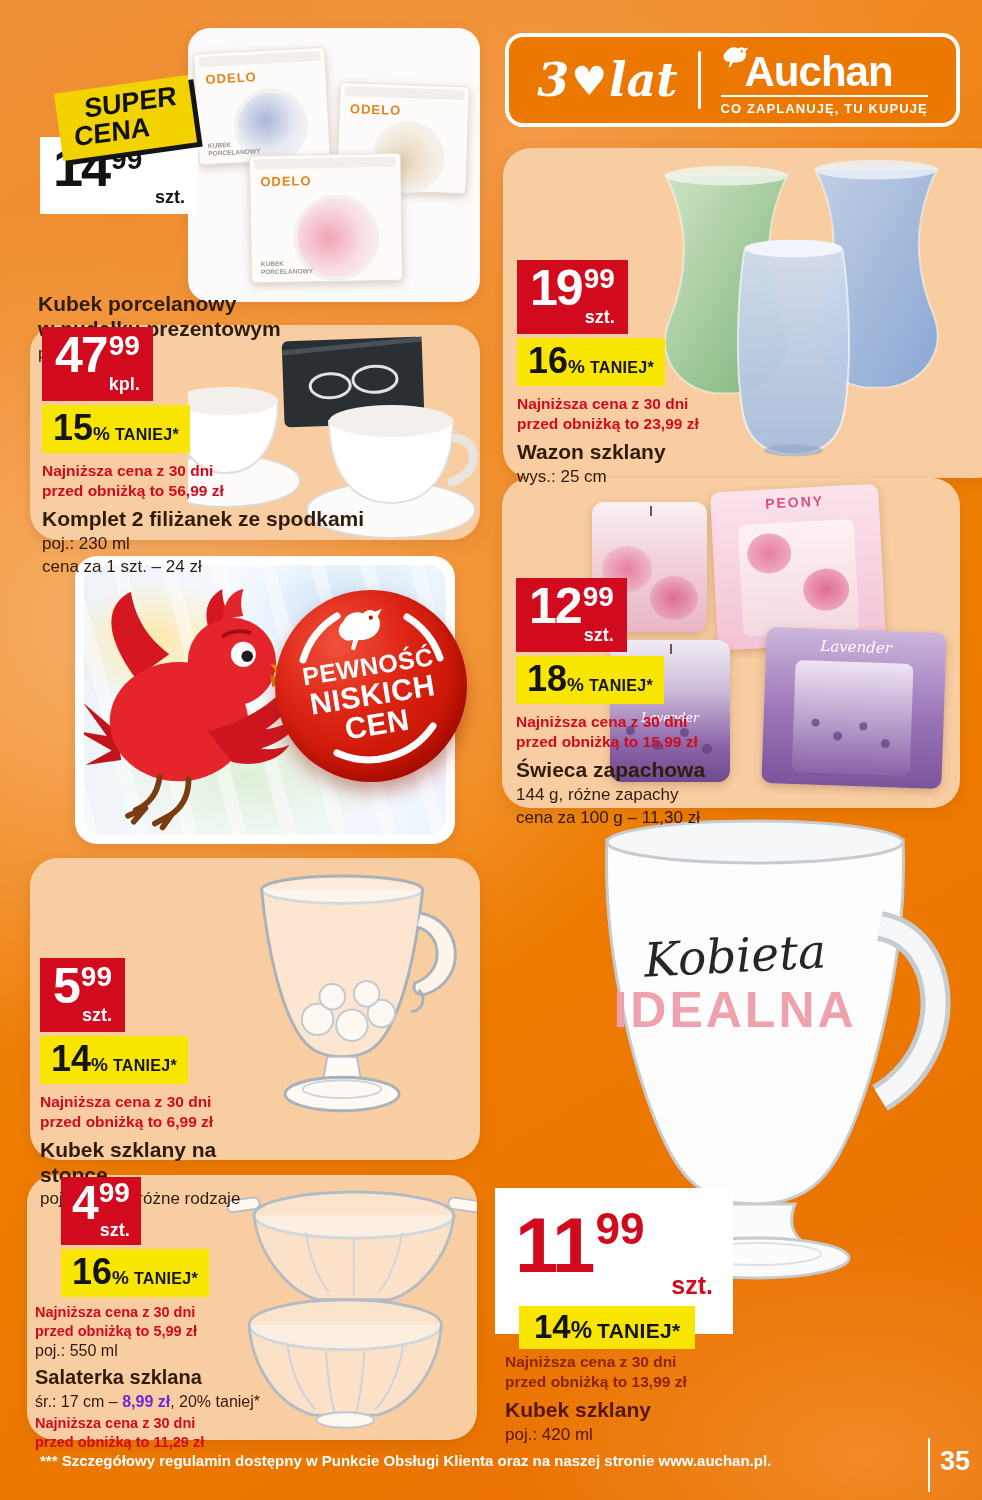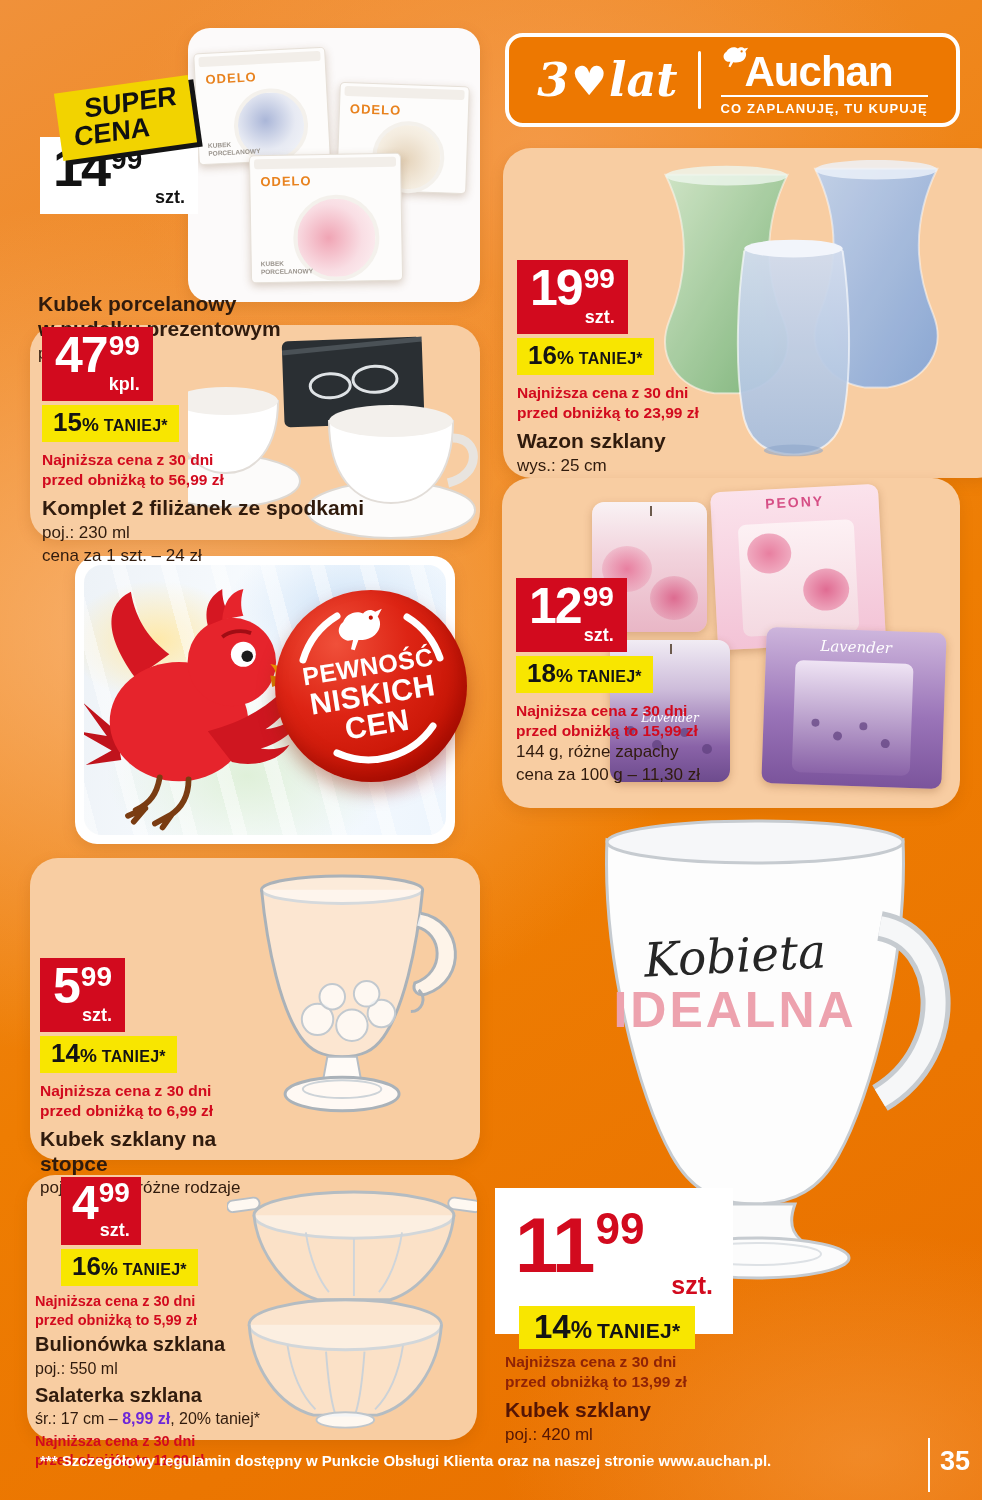--- a/index.html
+++ b/index.html
@@ -22,21 +22,21 @@
   .p-int{font-size:50px;font-weight:900;letter-spacing:-2px;}
   .p-cents{font-size:28px;font-weight:900;position:relative;top:-17px;margin-left:2px;}
   .p-unit{display:block;text-align:right;font-size:18px;font-weight:800;margin-top:-4px;}
   .boxA .p-int{font-size:54px;}
   .bigbox{padding:20px 20px 10px;}
   .bigbox .p-int{font-size:78px;color:#d20a1e;}
   .bigbox .p-cents{font-size:44px;top:-28px;color:#d20a1e;}
   .bigbox .p-unit{font-size:25px;color:#d20a1e;margin-top:-8px;}
   .discount{display:inline-block;background:#f8e600;color:#141414;padding:2px 11px 4px;
     font-weight:900;margin-top:4px;white-space:nowrap;}
-  .pct{font-size:26px;} .sym{font-size:19px;} .word{font-size:16px;margin-left:5px;letter-spacing:.3px;text-align:right;}
+  .pct{font-size:36px;} .sym{font-size:19px;} .word{font-size:16px;margin-left:5px;letter-spacing:.3px;text-align:right;}
   .discount.big{padding:5px 15px 7px;} .big .pct{font-size:33px;} .big .sym{font-size:24px;} .big .word{font-size:21px;}
   .lowest{margin-top:8px;font-size:15.5px;font-weight:700;color:#d20a1e;line-height:1.3;}
   .title{margin:6px 0 1px;font-size:21px;font-weight:800;color:#301b0d;line-height:1.18;}
   .detail{font-size:17px;color:#301b0d;line-height:1.35;}
   .red-inline{color:#6d28d9;font-weight:700;}
   .dark .lowest{color:#8f2306;} .dark .title{color:#541505;} .dark .detail{color:#541505;}
   .compact .p-int{font-size:48px;} .compact .pricebox{padding:3px 11px 6px;}
   .compact .lowest{font-size:14.5px;margin-top:6px;} .compact .title{font-size:20px;margin-top:4px;}
   .compact .detail{font-size:16px;}
 
@@ -315,20 +315,21 @@
       <div class="speck" style="left:70px;top:88px;width:9px;height:9px;"></div>
       <div class="speck" style="left:92px;top:104px;width:10px;height:10px;"></div>
     </div>
     <div class="offer" style="left:14px;top:100px;width:250px;">
       <div class="pricebox redbox">
         <span class="p-int">12</span><span class="p-cents">99</span>
         <span class="p-unit">szt.</span>
       </div><br>
       <div class="discount"><span class="pct">18</span><span class="sym">%</span><span class="word">TANIEJ*</span></div>
       <div class="lowest"><span>Najniższa cena z 30 dni</span><br><span>przed obniżką to 15,99 zł</span></div>
+      <div class="title">Świeca zapachowa</div>
       <div class="detail">144 g, różne zapachy</div>
       <div class="detail">cena za 100 g – 11,30 zł</div>
     </div>
   </div>
 
   <div class="card peach" style="left:30px;top:858px;width:450px;height:302px;">
     <svg style="position:absolute;left:192px;top:14px;" width="250" height="280" viewBox="0 0 250 285">
       <ellipse cx="120" cy="18" rx="82" ry="14" fill="#ffffff99" stroke="#aab2b9" stroke-width="3"></ellipse>
       <path d="M38,18 C44,80 58,140 78,168 C88,182 100,188 120,188 C140,188 152,182 162,168 C182,140 196,80 202,18" fill="#ffffff80" stroke="#aab2b9" stroke-width="3"></path>
       <circle cx="95" cy="150" r="16" fill="#ffffffb5" stroke="#c2c9cf" stroke-width="2"></circle>
@@ -370,21 +371,20 @@
         <ellipse cx="115" cy="129" rx="30" ry="8" fill="#ffffffd8" stroke="#bfc6cc" stroke-width="2"></ellipse>
       </g>
     </svg>
     <div class="offer" style="left:8px;top:2px;width:260px;">
       <div class="pricebox redbox" style="margin-left:26px;">
         <span class="p-int">4</span><span class="p-cents">99</span>
         <span class="p-unit">szt.</span>
       </div><br>
       <div class="discount" style="margin-left:26px;"><span class="pct">16</span><span class="sym">%</span><span class="word">TANIEJ*</span></div>
       <div class="lowest"><span>Najniższa cena z 30 dni</span><br><span>przed obniżką to 5,99 zł</span></div>
-      <div class="title">Bulionówka szklana</div>
       <div class="detail">poj.: 550 ml</div>
       <div class="title">Salaterka szklana</div>
       <div class="detail"><span>śr.: 17 cm – </span><span class="red-inline">8,99 zł</span><span>, 20% taniej*</span></div>
       <div class="lowest" style="margin-top:2px;"><span>Najniższa cena z 30 dni</span><br><span>przed obniżką to 11,29 zł</span></div>
     </div>
   </div>
 
   <svg style="position:absolute;left:550px;top:806px;z-index:3;" width="415" height="495" viewBox="0 0 415 495">
     <path d="M57,34 C52,150 88,290 122,350 C140,382 165,398 205,398 C245,398 270,382 288,350 C322,290 358,150 353,34 C310,52 250,56 205,56 C160,56 100,52 57,34 Z" fill="#fdfdfd" stroke="#c6cbd0" stroke-width="3"></path>
     <ellipse cx="205" cy="36" rx="148" ry="21" fill="#f6f7f9" stroke="#c6cbd0" stroke-width="3"></ellipse>

